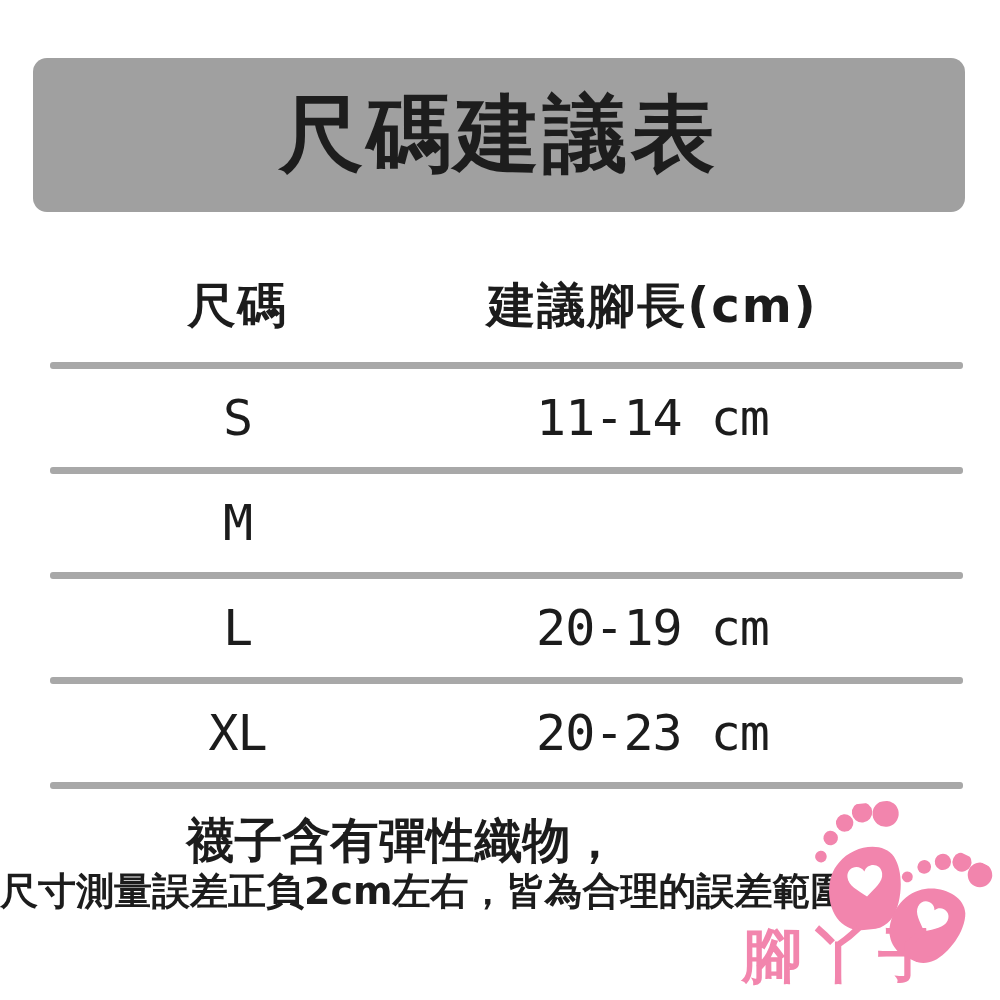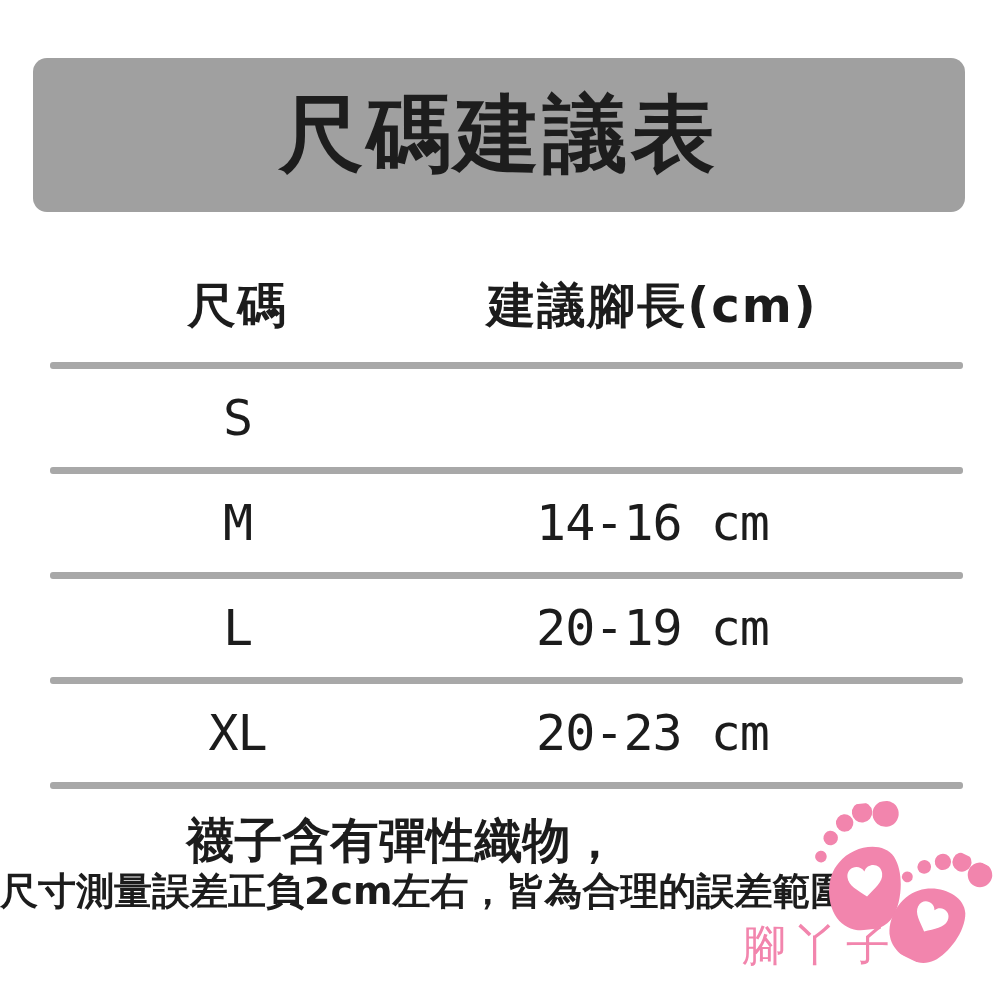--- a/index.html
+++ b/index.html
@@ -41,47 +41,47 @@
   }
   .note-line1{font-size:48px;}
   .note-line2{font-size:38px;white-space:nowrap;}
   
   .logo{position:absolute;left:720px;top:790px;width:280px;height:210px;}
   .foot{position:absolute;}
   .foot1{left:92px;top:14px;width:98px;height:126px;transform:rotate(-6deg);}
   .foot2{left:168px;top:56px;width:92px;height:118px;transform:rotate(26deg);}
   .brand-text{
     position:absolute;left:22px;top:126px;
-    color:#f285ad;font-size:44px;font-weight:normal;letter-spacing:8px;
+    color:#f285ad;font-size:60px;font-weight:bold;letter-spacing:8px;
     white-space:nowrap;
   }
 </style>
 </head>
 <body>
 
 <div class="banner">
   <div class="banner-title">尺碼建議表</div>
 </div>
 
 <div class="size-table">
 
   <div class="trow header-row">
     <div class="cell size-col col-header">尺碼</div>
     <div class="cell len-col col-header">建議腳長(cm)</div>
   </div>
   <div class="divider"></div>
 
   <div class="trow">
     <div class="cell size-col mono">S</div>
+    <div class="cell len-col mono">11-14 cm</div>
   </div>
   <div class="divider"></div>
 
   <div class="trow">
     <div class="cell size-col mono">M</div>
-    <div class="cell len-col mono">14-16 cm</div>
   </div>
   <div class="divider"></div>
 
   <div class="trow">
     <div class="cell size-col mono">L</div>
     <div class="cell len-col mono">20-19 cm</div>
   </div>
   <div class="divider"></div>
 
   <div class="trow">

